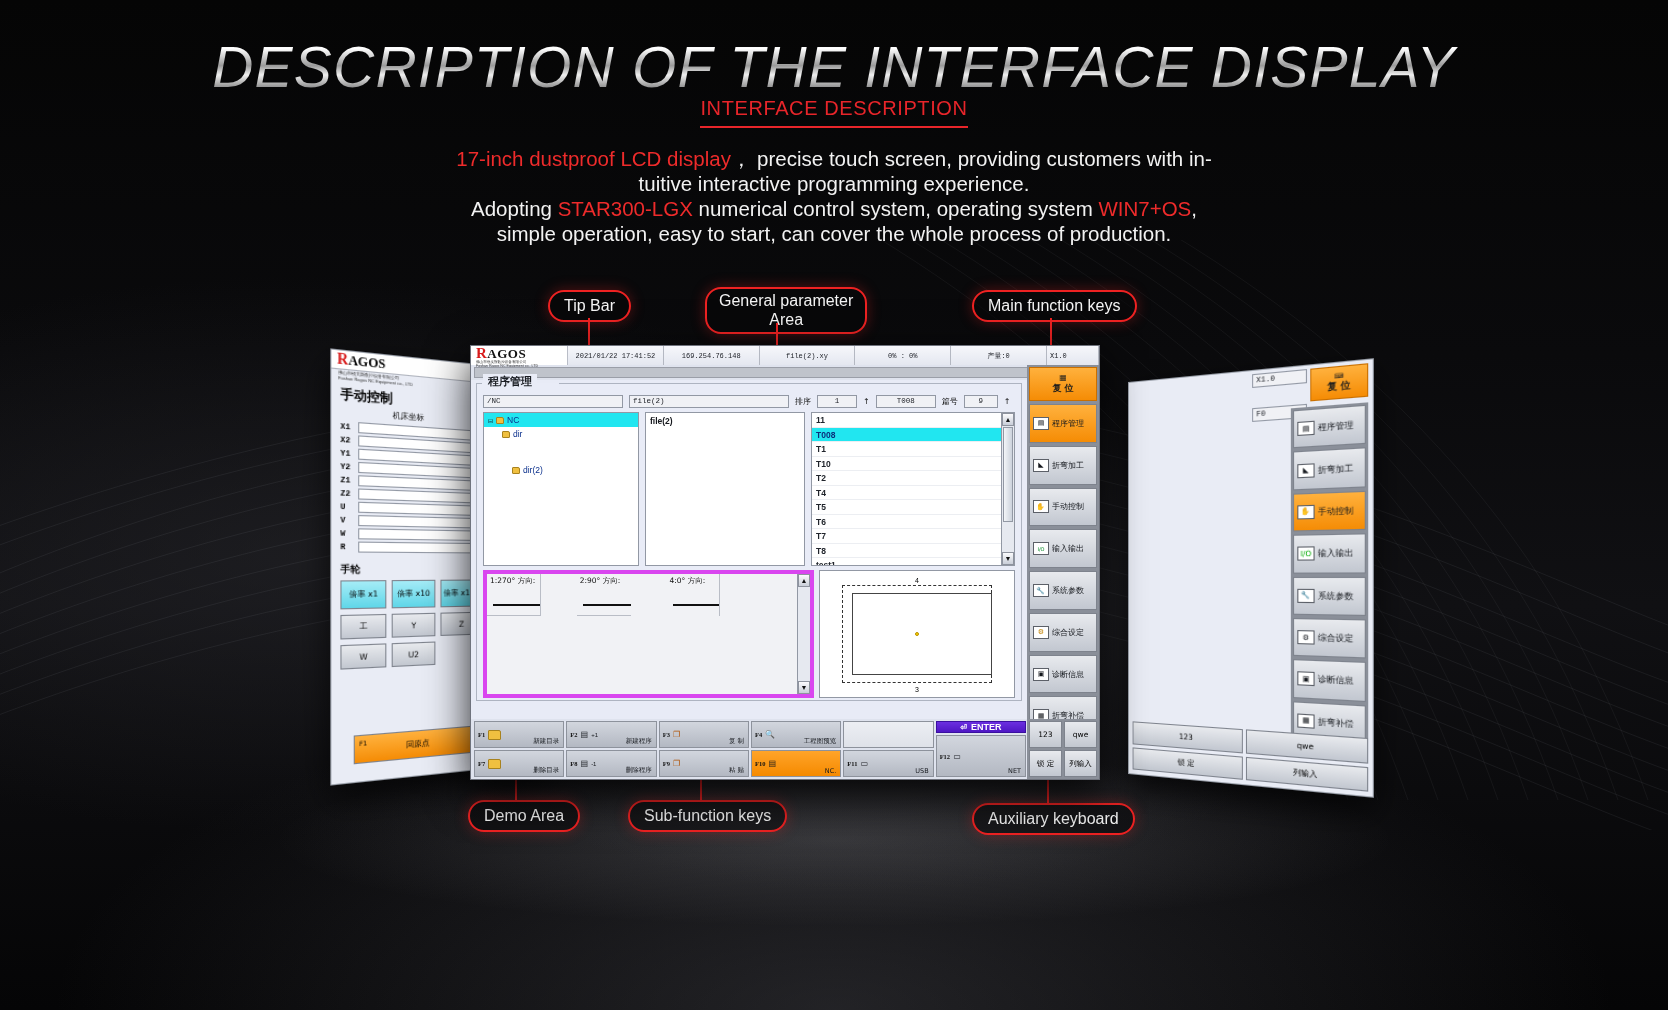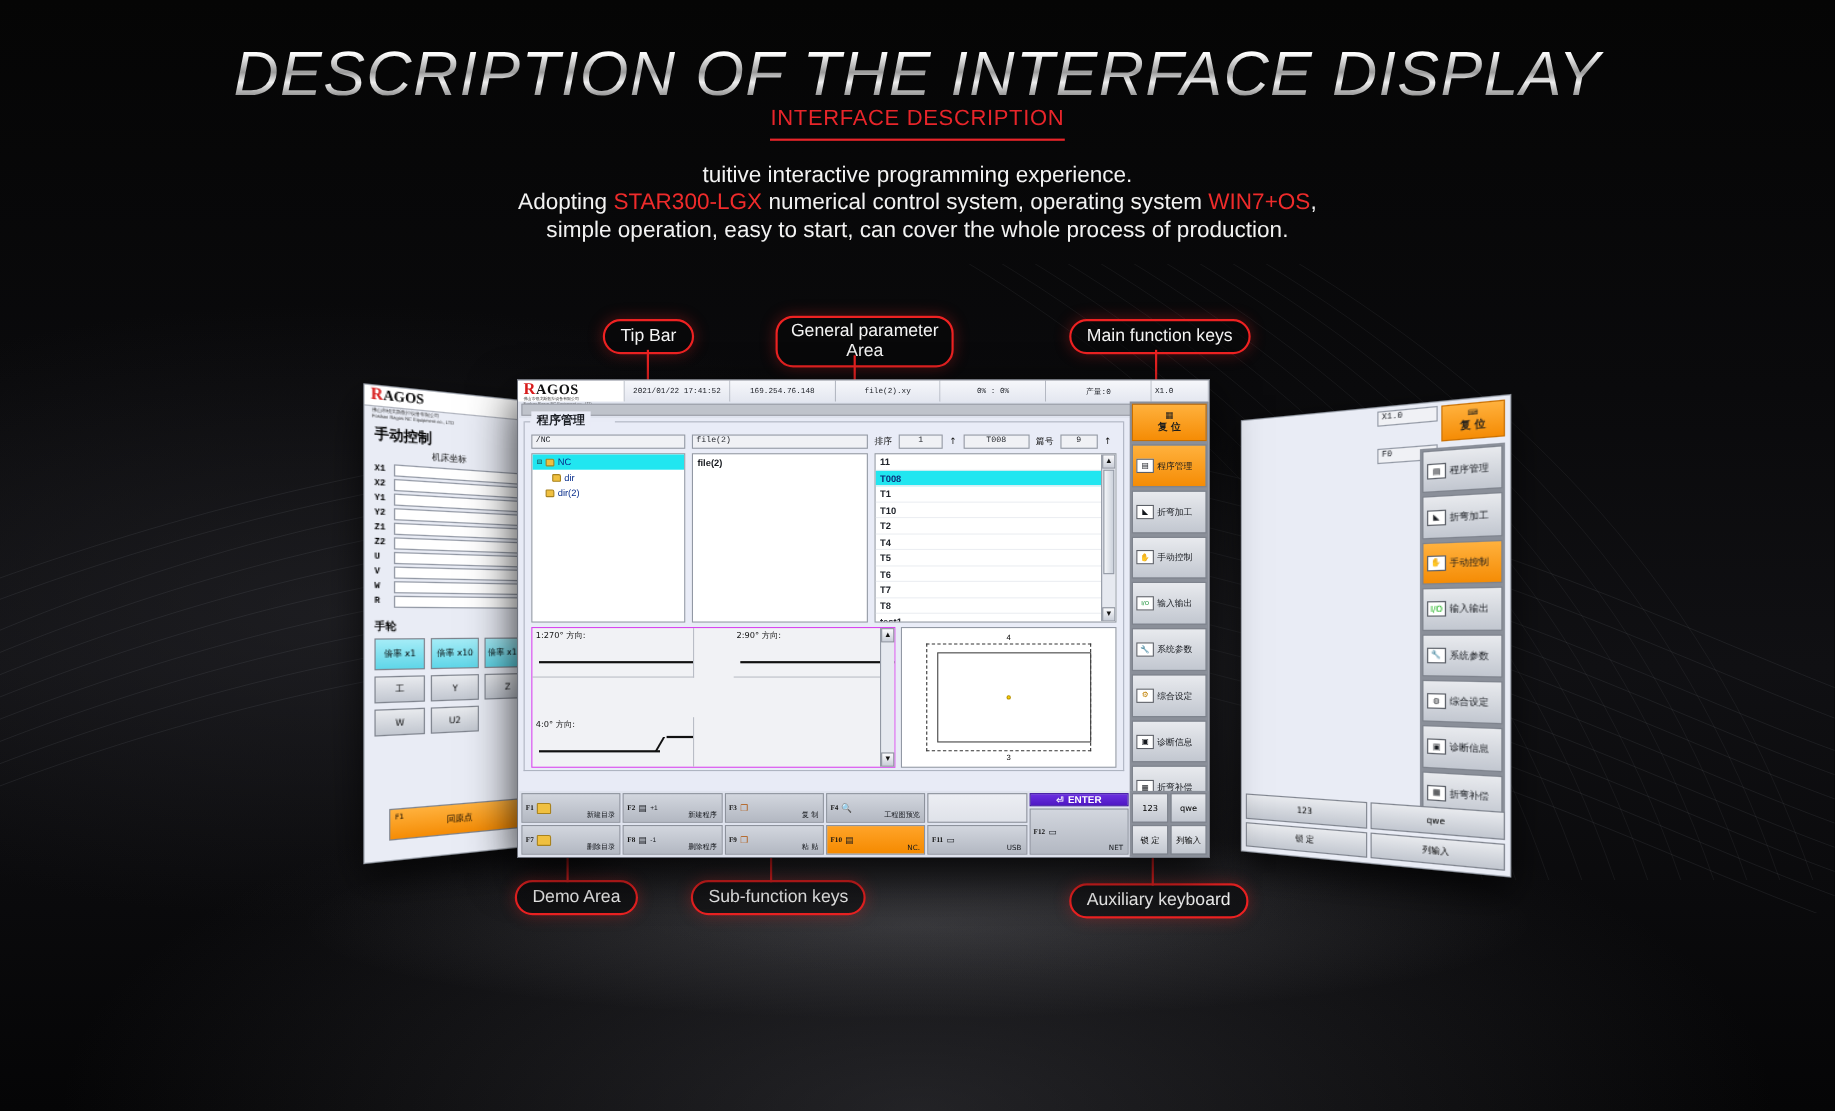--- a/index.html
+++ b/index.html
@@ -156,22 +156,22 @@
   .scroll { width:13px; background:#e6e9f0; border-left:1px solid #9298a4;
             position:absolute; right:0; top:0; bottom:0; }
   .arrowbtn { height:13px; background:linear-gradient(180deg,#fbfbfd,#c9ced8);
               border:1px solid #8e939e; display:flex; align-items:center;
               justify-content:center; font-size:7px; color:#111; }
   .thumb { position:absolute; left:1px; right:1px; top:14px; height:95px;
            background:linear-gradient(90deg,#f3f5f8,#ccd2dc);
            border:1px solid #9298a4; }
 
   .demoarea { margin:4px 6px 0 6px; height:128px; display:flex; gap:5px; }
-  .demoGrid { flex:1; background:#f1f2f5; border:1px solid #d946ef;
-              display:grid; grid-template-columns:1fr 1fr; grid-template-rows:1fr 1fr;
+  .demoGrid { flex:1; background:#f1f2f5; border:4px solid #d946ef;
+              display:grid; grid-template-columns:1fr 1fr 1fr 1fr; grid-template-rows:1fr 1fr;
               position:relative;gap:36px; }
   .demoCell { border-right:1px solid #b9bdc6; border-bottom:1px solid #b9bdc6;
               position:relative; font-size:7.5px; padding:2px 0 0 3px; color:#111;
               font-family:"DejaVu Sans", sans-serif; overflow:hidden;}
   .demoCell:nth-child(2n){border-right:none;}
   .demoCell:nth-child(n+3){border-bottom:none;}
   .bendline { position:absolute; background:#111; }
   .demoView { width:196px; background:#fff; border:1px solid #9298a4;
               position:relative; }
 
@@ -264,20 +264,23 @@
 </svg>
 
 <div id="floorglow"></div>
 
 <div id="title">DESCRIPTION OF THE INTERFACE DISPLAY</div>
 <div id="subtitle">
   <span>INTERFACE DESCRIPTION</span>
 </div>
 
 <div id="para">
+  <div>
+    <span class="red">17-inch dustproof LCD display</span><span>，  precise touch screen, providing customers with in-</span>
+  </div>
   <div>tuitive interactive programming experience.</div>
   <div>
     <span>Adopting </span><span class="red">STAR300-LGX</span><span> numerical control system, operating system </span><span class="red">WIN7+OS</span><span>,</span>
   </div>
   <div>simple operation, easy to start, can cover the whole process of production.</div>
 </div>
 
 <div class="callout" style="left:548px; top:290px;">
   <span>Tip Bar</span>
 </div>
@@ -482,31 +485,31 @@
       <div class="txtfield" style="width:40px; text-align:center;">1</div>
       <div class="sortlabel">↑</div>
       <div class="txtfield" style="width:60px; text-align:center;">T008</div>
       <div class="sortlabel">篇号</div>
       <div class="txtfield" style="width:34px; text-align:center;">9</div>
       <div class="sortlabel">↑</div>
     </div>
 
     <div class="lists">
 
-      <div class="listbox" style="width:140px;">
+      <div class="listbox" style="width:156px;">
         <div class="treeitem sel">
           <span style="font-size:6px;">⊟</span>
           <span class="folder"></span>
           <span class="treeblue">NC</span>
         </div>
         <div class="treeitem" style="padding-left:18px;">
           <span class="folder"></span>
           <span class="treeblue">dir</span>
         </div>
-        <div class="treeitem" style="padding-left:12px;">
+        <div class="treeitem" style="padding-left:28px;margin-top:22px;">
           <span class="folder"></span>
           <span class="treeblue">dir(2)</span>
         </div>
       </div>
 
       <div class="listbox" style="width:160px;">
         <div style="font-size:8.5px; padding:3px 0 0 4px; font-weight:bold;">file(2)</div>
       </div>
 
       <div class="listbox" style="flex:1; padding-right:13px;">

